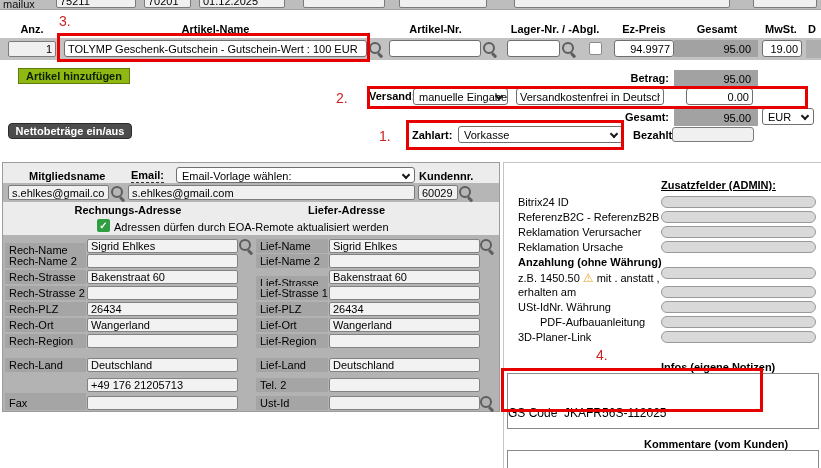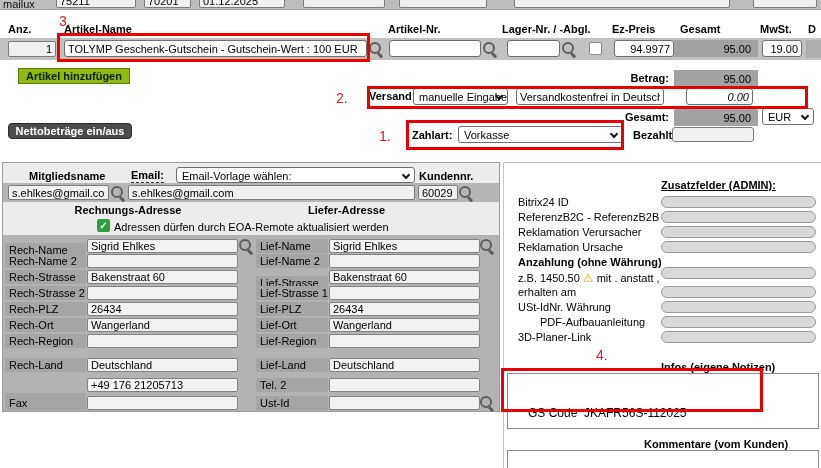--- a/index.html
+++ b/index.html
@@ -4,21 +4,21 @@
 <style>
 *{margin:0;padding:0;box-sizing:border-box}
 html,body{width:821px;height:468px}
 body{overflow:hidden;font-family:"Liberation Sans",sans-serif;font-size:11px;background:#fff;color:#000}
 .page{position:relative;width:821px;height:468px;overflow:hidden}
 .topbar{position:absolute;left:0;top:0;width:821px;height:10px;background:#bdbdbd;border-bottom:1px solid #a3a3a3}
 .tblabel{position:absolute;left:3px;top:-2px;color:#111}
 input{position:absolute;font:11px "Liberation Sans",sans-serif;background:#f0f0f0;border:1px solid #7b7b7b;border-radius:2px;padding:0 3px;height:15px;color:#000;overflow:hidden}
 input.w{background:#fff;border:1px solid #6f6f6f;border-radius:3px;height:17px}
 .tr{text-align:right}
-.hdr{position:absolute;top:23px;font-weight:bold;text-align:left;white-space:nowrap}
+.hdr{position:absolute;top:23px;font-weight:bold;text-align:center;white-space:nowrap}
 .band{position:absolute;left:0;top:38px;width:821px;height:22px;background:#c2c2c2}
 .cell{position:absolute;background:#a2a2a2;text-align:right;padding:3px 7px 0 0;height:17px}
 .lbl{position:absolute;white-space:nowrap}
 .b{font-weight:bold}
 .sel{position:absolute;background:#fff;border:1px solid #6f6f6f;border-radius:3px;height:17px;padding:2px 16px 0 5px;overflow:hidden;white-space:nowrap;cursor:default}
 .chev{position:absolute;right:5px;top:4px;width:6px;height:6px;border-right:2px solid #1a1a1a;border-bottom:2px solid #1a1a1a;transform:rotate(45deg)}
 .mag{position:absolute;width:15px;height:15px;display:inline-block}
 .mag::before{content:"";position:absolute;left:0;top:0;width:8px;height:8px;border:2px solid #5e5e5e;border-radius:50%;background:transparent}
 .mag::after{content:"";position:absolute;left:10px;top:10px;width:6px;height:3px;background:#5e5e5e;transform:rotate(45deg);transform-origin:0 0;border-radius:1px}
 .btn-add{position:absolute;left:18px;top:68px;width:112px;height:16px;background:#8fb912;border:1px solid #5d7b07;font-weight:bold;text-align:center;line-height:14px;color:#0c2000;cursor:default}
@@ -28,21 +28,21 @@
 .panel-l>*,.panel-r>*{position:absolute}
 .eband{left:0;top:20px;width:496px;height:19px;background:#b6b6b6}
 .tblock{left:0;top:72px;width:496px;height:176px;background:#b3b3b3}
 .alab{background:#a5a5a5;height:14px;padding:1px 0 0 4px;overflow:hidden;white-space:nowrap}
 input.ain{height:14px;background:#f2f2f2;border:1px solid #828282;border-radius:2px}
 .adlab{white-space:nowrap}
 input.adin{height:12px;background:#d9d9d9;border:1px solid #9a9a9a;border-radius:6px}
 .cb{width:13px;height:13px;background:#2f9e41;border-radius:2px;color:#fff;font-size:10px;line-height:13px;text-align:center;font-weight:bold;cursor:default}
 .cbw{position:absolute;width:13px;height:13px;background:#fff;border:1px solid #8a8a8a;border-radius:2px}
 .hdrU{font-weight:bold;text-decoration:underline;white-space:nowrap}
-.notes{left:3px;top:210px;width:312px;height:56px;background:#fff;border:1px solid #8a8a8a;padding:2px 20px;line-height:15px;font-size:12px;white-space:pre-wrap}
+.notes{left:3px;top:210px;width:312px;height:56px;background:#fff;border:1px solid #8a8a8a;padding:2px 0;line-height:15px;font-size:12px;white-space:pre-wrap}
 .cmt{left:3px;top:287px;width:312px;height:100px;background:#fff;border:1px solid #8a8a8a}
 .sq{text-decoration-line:underline;text-decoration-style:wavy;text-decoration-color:#e00000;text-underline-offset:2px}
 .rbx{position:absolute;border:3px solid #e60000;z-index:9;pointer-events:none}
 .rn{position:absolute;color:#cc2222;font-size:14px;z-index:9}
 .warn{color:#eba21b;font-size:12px}
 .dsh{border-bottom:1px dashed #333;padding-bottom:1px}
 </style>
 </head>
 <body>
 
@@ -84,21 +84,21 @@
 
   <div class="btn-add">Artikel hinzufügen</div>
   <div class="btn-netto">Nettobeträge ein/aus</div>
 
   <div class="lbl b tr" style="left:585px;top:72px;width:84px">Betrag:</div>
   <div class="cell" style="left:674px;top:70px;width:84px">95.00</div>
 
   <div class="lbl b" style="left:369px;top:90px">Versand:</div>
   <div class="sel" style="left:413px;top:88px;width:95px"><span>manuelle Eingabe</span><i class="chev"></i></div>
   <input class="w" style="left: 516px; top: 88px; width: 148px;" value="Versandkostenfrei in Deutsch">
-  <input class="w tr" style="left: 686px; top: 88px; width: 67px; font-style: italic;" value="0.00">
+  <input class="w tr" style="left: 686px; top: 88px; width: 67px;" value="0.00">
 
   <div class="lbl b tr" style="left:585px;top:111px;width:84px">Gesamt:</div>
   <div class="cell" style="left:674px;top:109px;width:84px">95.00</div>
   <div class="sel" style="left:762px;top:108px;width:52px"><span>EUR</span><i class="chev"></i></div>
 
   <div class="lbl b" style="left:412px;top:129px">Zahlart:</div>
   <div class="sel" style="left:458px;top:126px;width:165px"><span>Vorkasse</span><i class="chev"></i></div>
   <div class="lbl b" style="left:633px;top:129px">Bezahlt:</div>
   <input style="left: 672px; top: 127px; width: 82px; border-radius: 3px;" value="">
 

